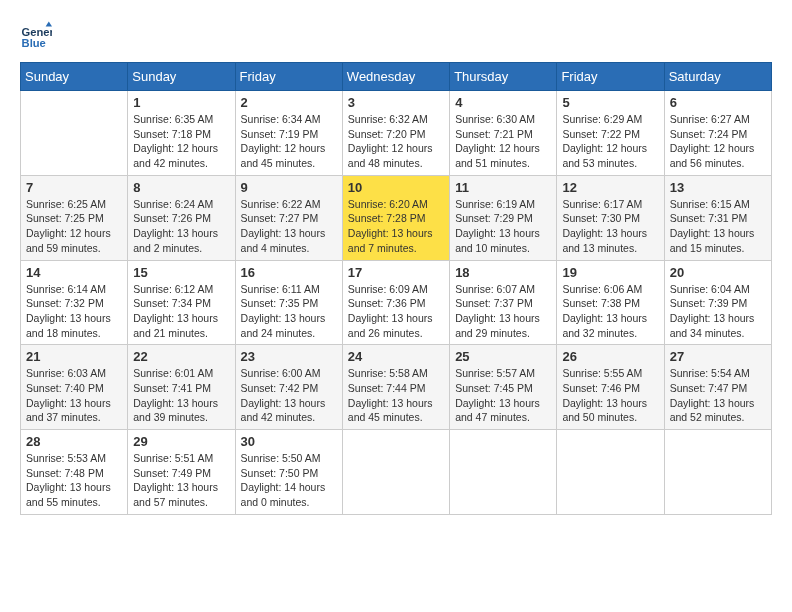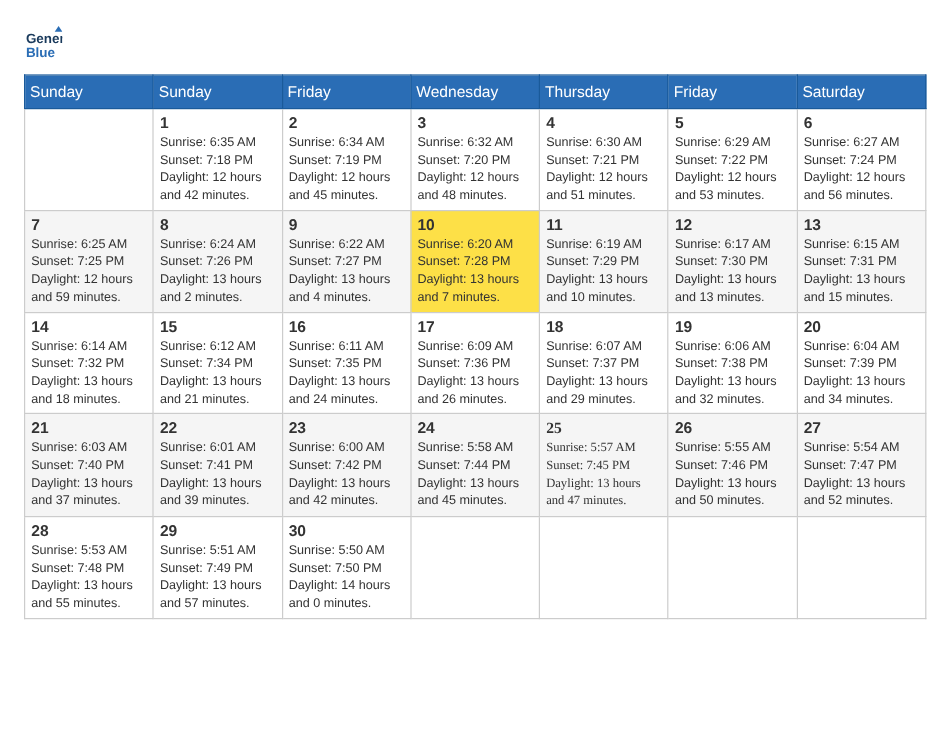--- a/index.html
+++ b/index.html
@@ -219,21 +219,21 @@
           <div class="day-info">Sunrise: 6:01 AM<br>Sunset: 7:41 PM<br>Daylight: 13 hours and 39 minutes.</div>
         </td>
         <td style="background: rgb(245, 245, 245);">
           <div class="day-number">23</div>
           <div class="day-info">Sunrise: 6:00 AM<br>Sunset: 7:42 PM<br>Daylight: 13 hours and 42 minutes.</div>
         </td>
         <td style="background: rgb(245, 245, 245);">
           <div class="day-number">24</div>
           <div class="day-info">Sunrise: 5:58 AM<br>Sunset: 7:44 PM<br>Daylight: 13 hours and 45 minutes.</div>
         </td>
-        <td style="background: rgb(245, 245, 245); font-family: Liberation Serif, serif;">
+        <td style="background: rgb(245, 245, 245);">
           <div class="day-number">25</div>
           <div class="day-info">Sunrise: 5:57 AM<br>Sunset: 7:45 PM<br>Daylight: 13 hours and 47 minutes.</div>
         </td>
         <td style="background: rgb(245, 245, 245);">
           <div class="day-number">26</div>
           <div class="day-info">Sunrise: 5:55 AM<br>Sunset: 7:46 PM<br>Daylight: 13 hours and 50 minutes.</div>
         </td>
         <td style="background: rgb(245, 245, 245);">
           <div class="day-number">27</div>
           <div class="day-info">Sunrise: 5:54 AM<br>Sunset: 7:47 PM<br>Daylight: 13 hours and 52 minutes.</div>

